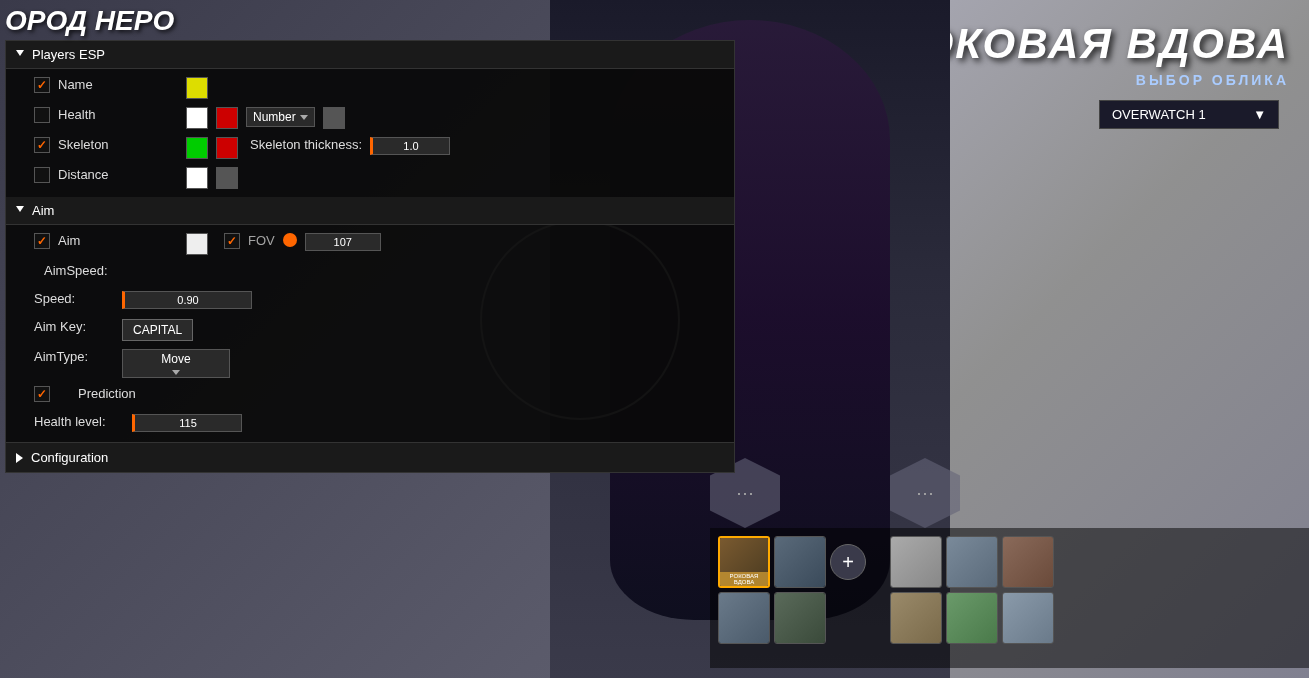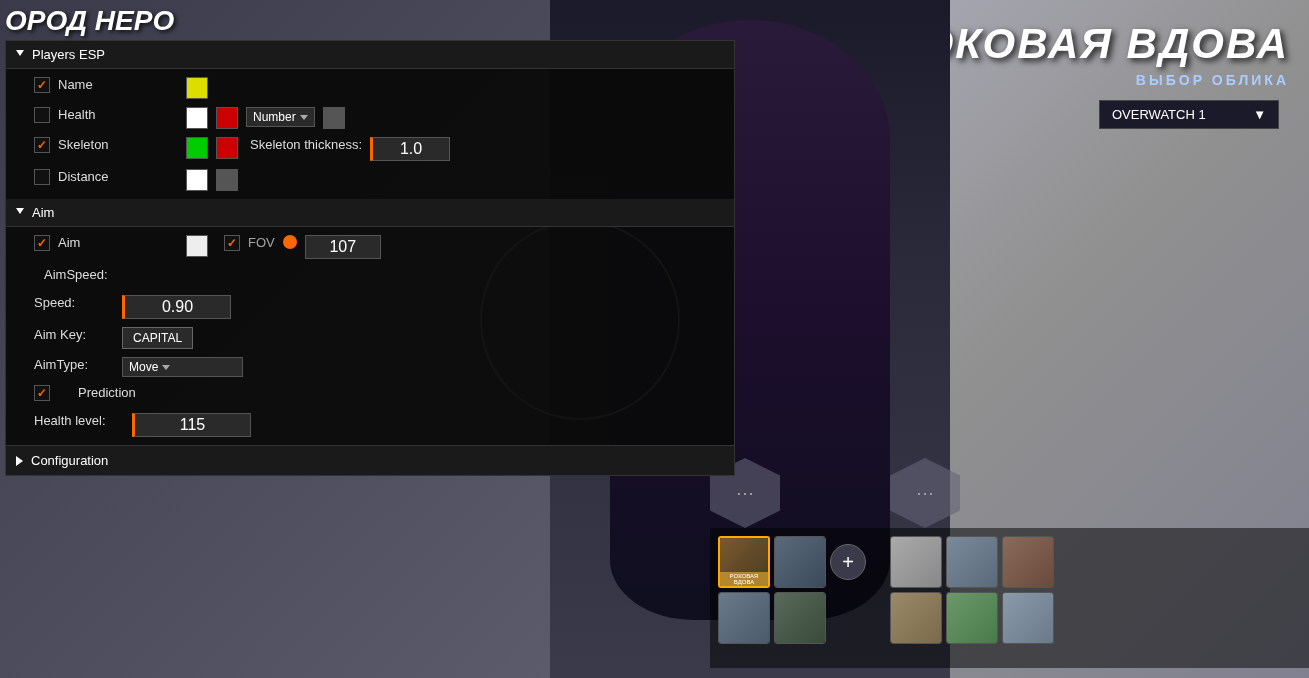--- a/index.html
+++ b/index.html
@@ -310,21 +310,21 @@
       border-right: 4px solid transparent;
       border-top: 5px solid #aaa;
     }
 
     
     .num-input {
       background: #2a2a2a;
       border: 1px solid #555;
       color: #fff;
       padding: 2px 8px;
-      font-size: 16px;
+      font-size: 11px;
       text-align: center;
       width: 80px;
     }
 
     .num-input.orange {
       border-left: 3px solid #ff6600;
     }
 
     
     .key-btn {
@@ -512,44 +512,44 @@
       <div class="fov-indicator"></div>
       <input class="num-input" type="text" value="107" style="width: 76px;">
     </div>
 
     <div class="row">
       <span style="color:#ddd; padding-left:10px;">AimSpeed:</span>
     </div>
 
     <div class="row">
       <span style="color:#ddd; min-width:80px;">Speed:</span>
-      <input class="num-input orange" type="text" value="0.90" style="width: 109px; text-align: center;">
+      <input class="num-input orange" type="text" value="0.90" style="width: 130px; text-align: center;">
     </div>
 
     <div class="row">
       <span style="color:#ddd; min-width:80px;">Aim Key:</span>
       <button class="key-btn">CAPITAL</button>
     </div>
 
     <div class="row">
       <span style="color:#ddd; min-width:80px;">AimType:</span>
-      <div class="dropdown" style="width:121px;">
+      <div class="dropdown" style="width:108px;flex-direction:column;">
         <span>Move</span>
         <div class="arrow"></div>
       </div>
     </div>
 
     <div class="row">
       <div class="cb checked"></div>
       <span style="color:#ddd;margin-left:20px;">Prediction</span>
     </div>
 
     <div class="row">
       <span style="color:#ddd; min-width:90px;">Health level:</span>
-      <input class="num-input orange" type="text" value="115" style="width: 119px;">
+      <input class="num-input orange" type="text" value="115" style="width: 110px;">
     </div>
 
   </div>
 
   <div class="config-row">
     <div class="tri-right"></div>
     <span>Configuration</span>
   </div>
 
 </div>

